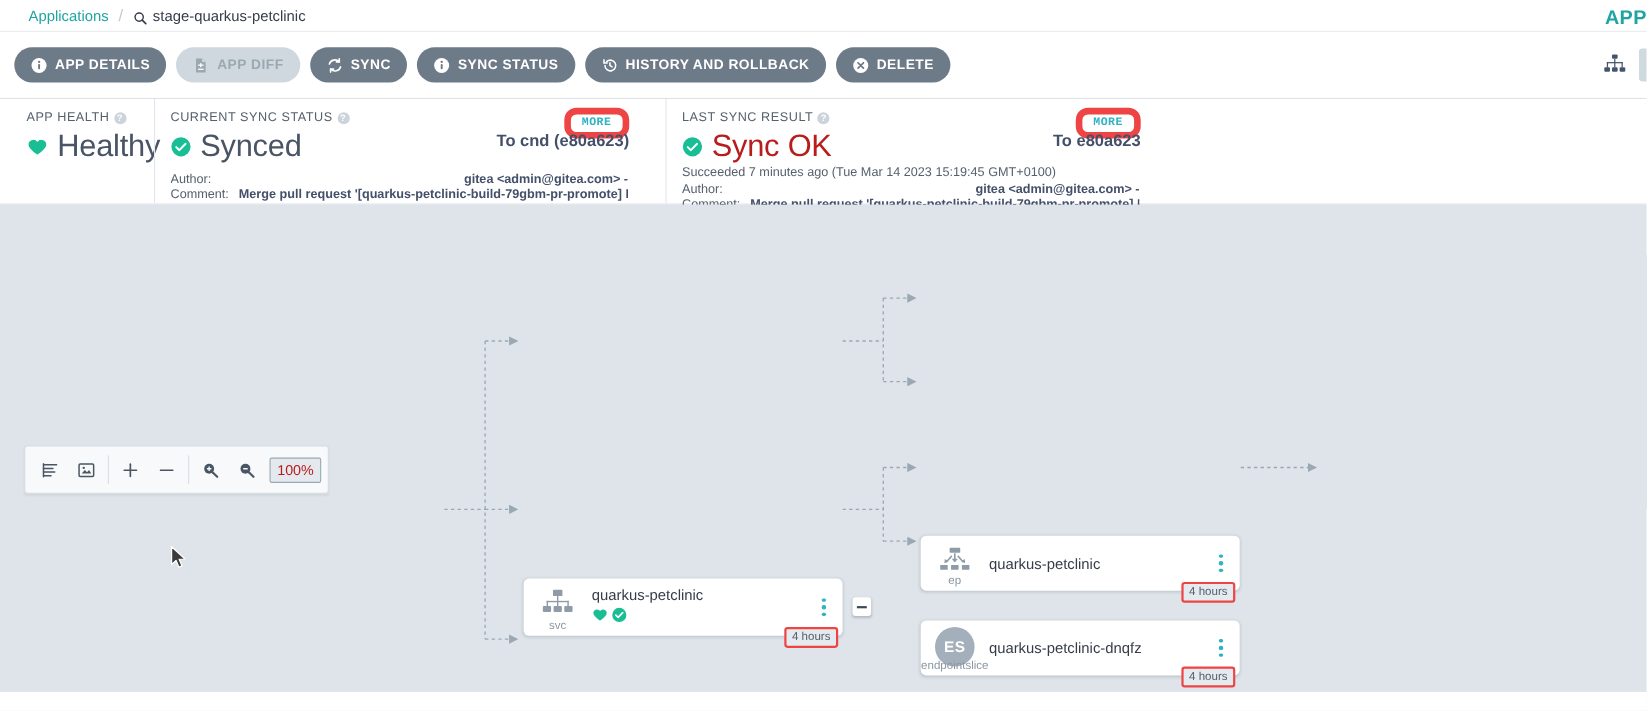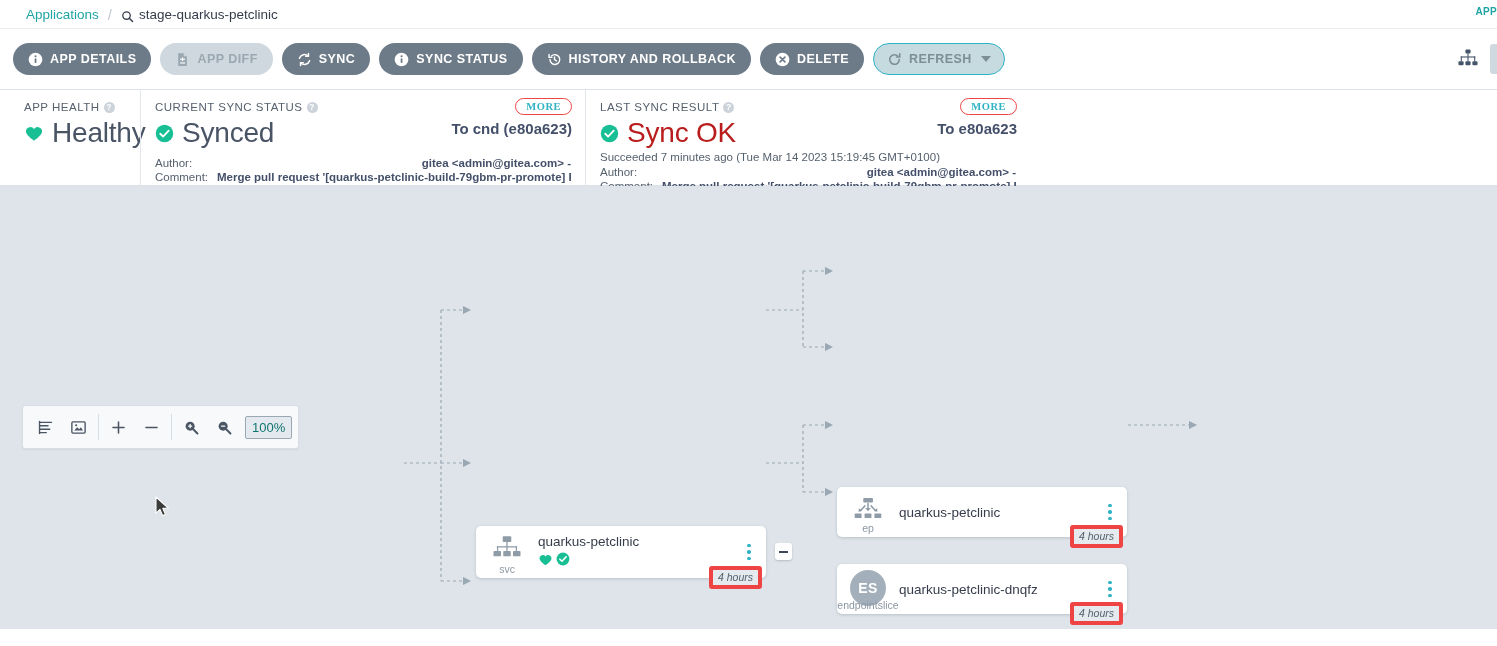--- a/index.html
+++ b/index.html
@@ -23,21 +23,21 @@
   }
   .crumb-link { color: #1fa4a4; cursor: pointer; }
   .crumb-sep { color: #c2cad4; margin: 0 9px; font-size: 15px; }
   .crumb-search-icon {
     display: inline-block; width: 13px; height: 13px;
     margin-right: 5px; position: relative; top: 2px;
   }
   .crumb-title { color: #363c4a; font-size: 13.5px; }
   .appr-right {
     position: absolute; right: 0; top: 6px;
-    color: #1fa4a4; font-size: 10px; letter-spacing: .3px;
+    color: #1fa4a4; font-size: 18px; letter-spacing: .3px;
     font-weight: 600;
   }
 
   
   .toolbar {
     height: 62px;
     border-top: 1px solid #e8ebef;
     border-bottom: 1px solid #dee3e9;
     display: flex;
     align-items: center;
@@ -99,21 +99,21 @@
   
   .status-strip {
     height: 96px;
     display: flex;
     border-bottom: 1px solid #dde2e8;
     background: #fff;
   }
   .sbox { padding: 11px 14px 0 14px; position: relative; }
   .sbox.health { width: 140px; padding-left: 24px; }
   .sbox.sync { width: 445px; border-left: 1px solid #e3e7ec; }
-  .sbox.last { width: 445px; border-left: 1px solid #e3e7ec; }
+  .sbox.last { width: 445px; border-left: 1px solid #e3e7ec; margin-left: 20px; }
   .sbox-title {
     font-size: 11.5px; color: #56616e; letter-spacing: .5px;
     text-transform: uppercase; display: flex; align-items: center; gap: 4px;
   }
   .q-mark {
     width: 11px; height: 11px; border-radius: 50%;
     background: #ccd3da; color: #fff;
     font-size: 8.5px; line-height: 11px; text-align: center;
     font-weight: 700; display: inline-block;
   }
@@ -122,24 +122,24 @@
     margin-top: 4px;
   }
   .sbox-main .big {
     font-size: 28px; color: #495465; font-weight: 400; letter-spacing: -.2px;
   }
   .sbox-main .big.ok { color: #b91c1c; }
   .heart-ico { width: 20px; height: 20px; display:block; }
   .check-ico { width: 19px; height: 19px; display:block; }
   .more-btn {
     position: absolute; right: 13px; top: 8px;
-    border: 1px solid #ef4444; color: #2fb3c4;
+    border: 6px solid #ef4444; color: #2fb3c4;
     border-radius: 11px; font-size: 10.5px; font-weight: 700;
     letter-spacing: .5px; padding: 2px 10px; background: #fff;
-    cursor: pointer; font-family: Liberation Serif, serif;
+    cursor: pointer; font-family: Liberation Mono, monospace;
   }
   .to-rev {
     position: absolute; right: 13px; top: 30px;
     font-size: 15px; font-weight: 700; color: #44506a;
   }
   .succeeded-line {
     font-size: 11.5px; color: #56616e; margin-top: 2px;
   }
   .kv-rows { margin-top: 3px; }
   .kv-row {
@@ -172,21 +172,21 @@
     z-index: 5;
   }
   .zb-item {
     width: 33px; height: 100%;
     display: flex; align-items: center; justify-content: center;
     cursor: pointer;
   }
   .zb-div { width: 1px; height: 26px; background: #d7dee4; margin: 0 3px; }
   .zb-pct {
     border: 1px solid #9aa8b4; background: #e3e9ee;
-    color: #0f766e; font-size: 13px;
+    color: #b91c1c; font-size: 13px;
     padding: 3px 6px; border-radius: 2px; margin-left: 4px;
     min-width: 40px; text-align: center;
   }
 
   
   .cursor-arrow { position: absolute; left: 155px; top: 310px; z-index: 6; }
 
   
   .node {
     position: absolute;
@@ -226,23 +226,23 @@
     width: 22px; flex: 0 0 auto;
     display: flex; flex-direction: column; align-items: center;
     gap: 3px; cursor: pointer; margin-right: 6px;
   }
   .kebab i { width: 3.5px; height: 3.5px; border-radius: 50%; background: #2fb3c4; display:block; }
   .tag-row {
     position: absolute; right: 4px; bottom: -11px;
     display: flex; gap: 4px; z-index: 3;
   }
   .tag {
-    background: #e4eaee; border: 4px solid #ef4444;
+    background: #e4eaee; border: 2px solid #ef4444;
     border-radius: 3px; font-size: 10.5px; color: #55616e;
-    padding: 1px 5px; white-space: nowrap; line-height: 13px; font-style: italic;
+    padding: 1px 5px; white-space: nowrap; line-height: 13px;
   }
 
   
   .minus-btn {
     position: absolute;
     width: 17px; height: 17px;
     background: #fff;
     border-radius: 3px;
     display: flex; align-items: center; justify-content: center;
     box-shadow: 0 1px 2px rgba(60,72,88,.25);
@@ -333,30 +333,20 @@
   <button class="tb-btn">
     <span class="tb-ico">
       <svg viewBox="0 0 16 16" width="15" height="15">
           <circle cx="8" cy="8" r="7.3" fill="#fff"></circle>
           <path d="M5.4 5.4l5.2 5.2M10.6 5.4l-5.2 5.2" stroke="#6d7b88" stroke-width="1.7" stroke-linecap="round"></path>
         </svg>
     </span>
     <span>DELETE</span>
   </button>
 
-  <button class="tb-btn refresh">
-    <span class="tb-ico">
-      <svg viewBox="0 0 16 16" width="15" height="15" fill="none" stroke="#7d8f96" stroke-width="1.7" stroke-linecap="round">
-        <path d="M13.1 8a5.1 5.1 0 1 1-1.6-3.7"></path>
-          <path d="M13.6 1.9v3.4h-3.4"></path>
-      </svg>
-    </span>
-    <span>REFRESH</span>
-    <span class="caret-dn"></span>
-  </button>
 
   <div class="tb-right">
     <div class="icon-btn">
       <svg viewBox="0 0 24 24" width="22" height="22" fill="#44546a">
         <rect x="9.2" y="1.6" width="5.6" height="4.4" rx="1.1"></rect>
         <rect x="1.6" y="14.4" width="5.6" height="4.4" rx="1.1"></rect>
         <rect x="9.2" y="14.4" width="5.6" height="4.4" rx="1.1"></rect>
         <rect x="16.8" y="14.4" width="5.6" height="4.4" rx="1.1"></rect>
         <rect x="11.4" y="6" width="1.2" height="3.2"></rect>
         <rect x="4.1" y="9.2" width="15.8" height="1.2"></rect>

